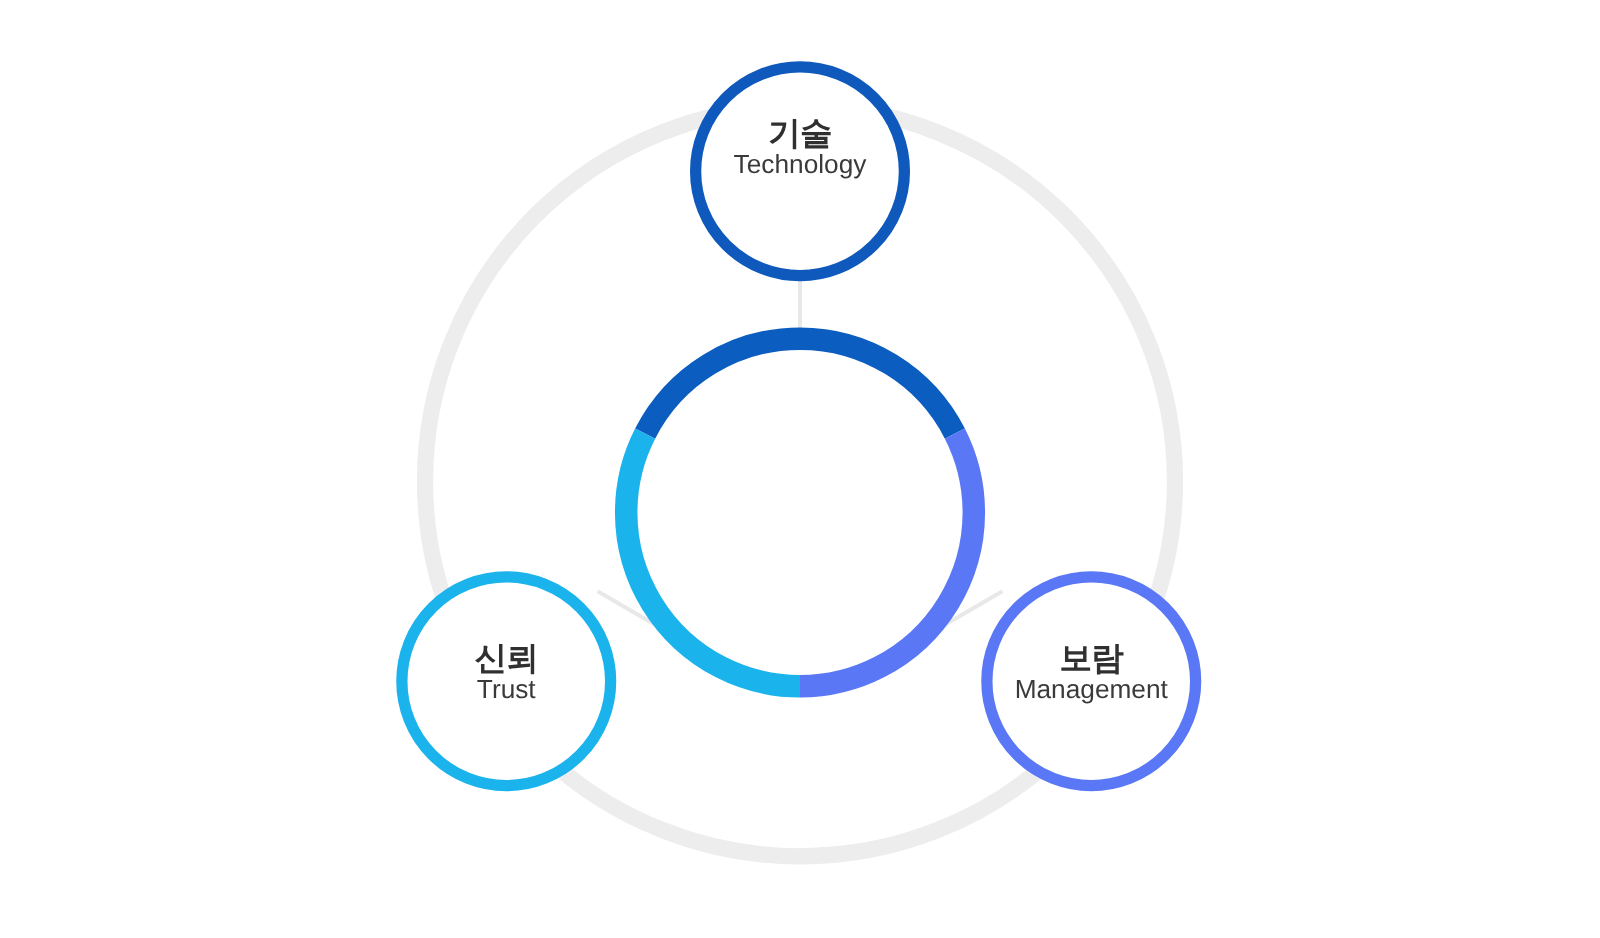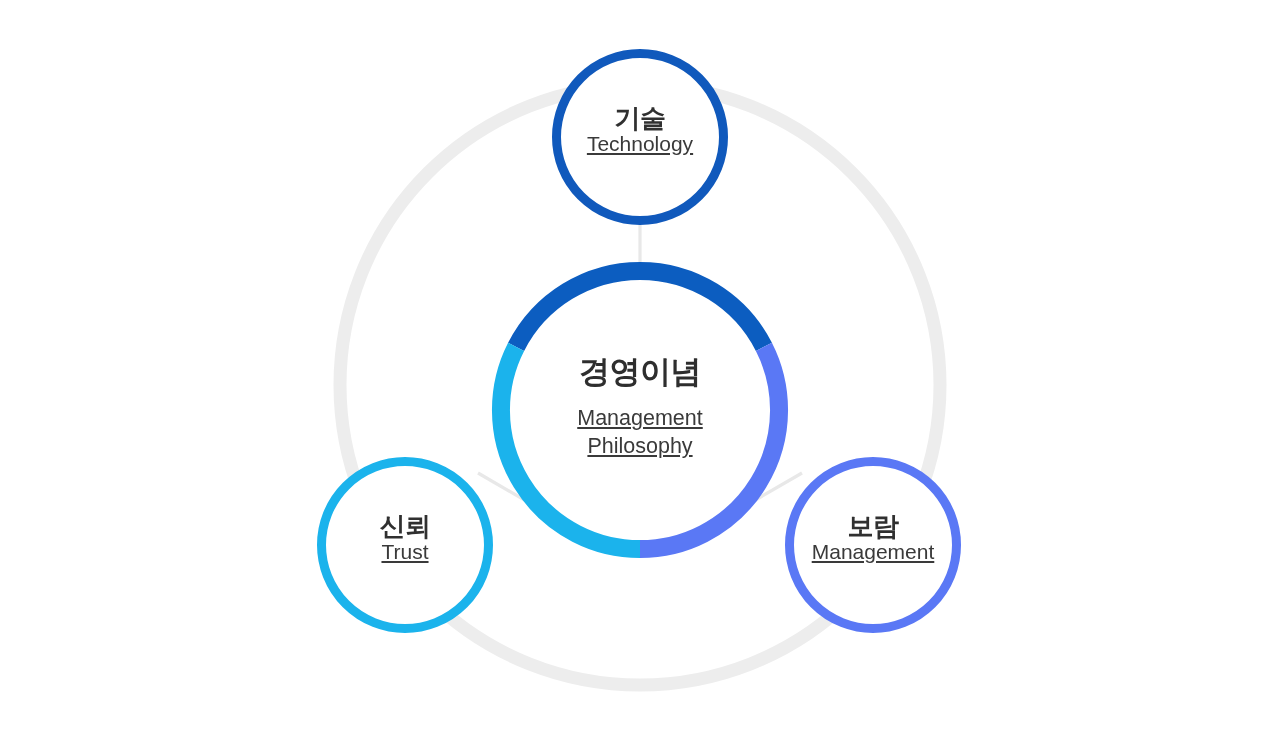--- a/index.html
+++ b/index.html
@@ -37,27 +37,26 @@
   .ko-title {
     display: block;
     font-weight: bold;
     color: #303030;
     letter-spacing: -0.5px;
   }
   .en-title {
     display: block;
     color: #3a3a3a;
     font-weight: normal;
-    text-decoration: underline;
   }
   
   .satellite .ko-title { font-size: 26px; }
   .satellite .en-title { font-size: 21px; margin-top: 1px; }
 
-  #node-tech-label  { left: 540px; top: 104px;  width: 200px; }
+  #node-tech-label  { left: 540px; top: 92px;  width: 200px; }
   #node-trust-label { left: 305px; top: 512px;  width: 200px; }
   #node-reward-label{ left: 773px; top: 512px;  width: 200px; text-align: center; }
 
   
   #center-label {
     left: 500px;
     top: 355px;
     width: 280px;
   }
   #center-label .ko-title {
@@ -89,25 +88,20 @@
 
     <path d="M 763.9 346.9 A 139 139 0 0 1 640 549" fill="none" stroke="#5a78f5" stroke-width="18" stroke-linecap="butt"></path>
 
     <path d="M 640 549 A 139 139 0 0 1 516.1 346.9" fill="none" stroke="#1bb3ec" stroke-width="18" stroke-linecap="butt"></path>
 
     <circle cx="640" cy="137" r="83.5" fill="#ffffff" stroke="#1059bc" stroke-width="9"></circle>
     <circle cx="405" cy="545" r="83.5" fill="#ffffff" stroke="#1bb3ec" stroke-width="9"></circle>
     <circle cx="873" cy="545" r="83.5" fill="#ffffff" stroke="#5a78f5" stroke-width="9"></circle>
   </svg>
 
-  <div class="node-label-box" id="center-label">
-    <span class="ko-title">경영이념</span>
-    <span class="en-title">Management</span>
-    <span class="en-title" style="margin-top:0;">Philosophy</span>
-  </div>
 
   <div class="node-label-box satellite" id="node-tech-label">
     <span class="ko-title">기술</span>
     <span class="en-title">Technology</span>
   </div>
 
   <div class="node-label-box satellite" id="node-trust-label">
     <span class="ko-title">신뢰</span>
     <span class="en-title">Trust</span>
   </div>

